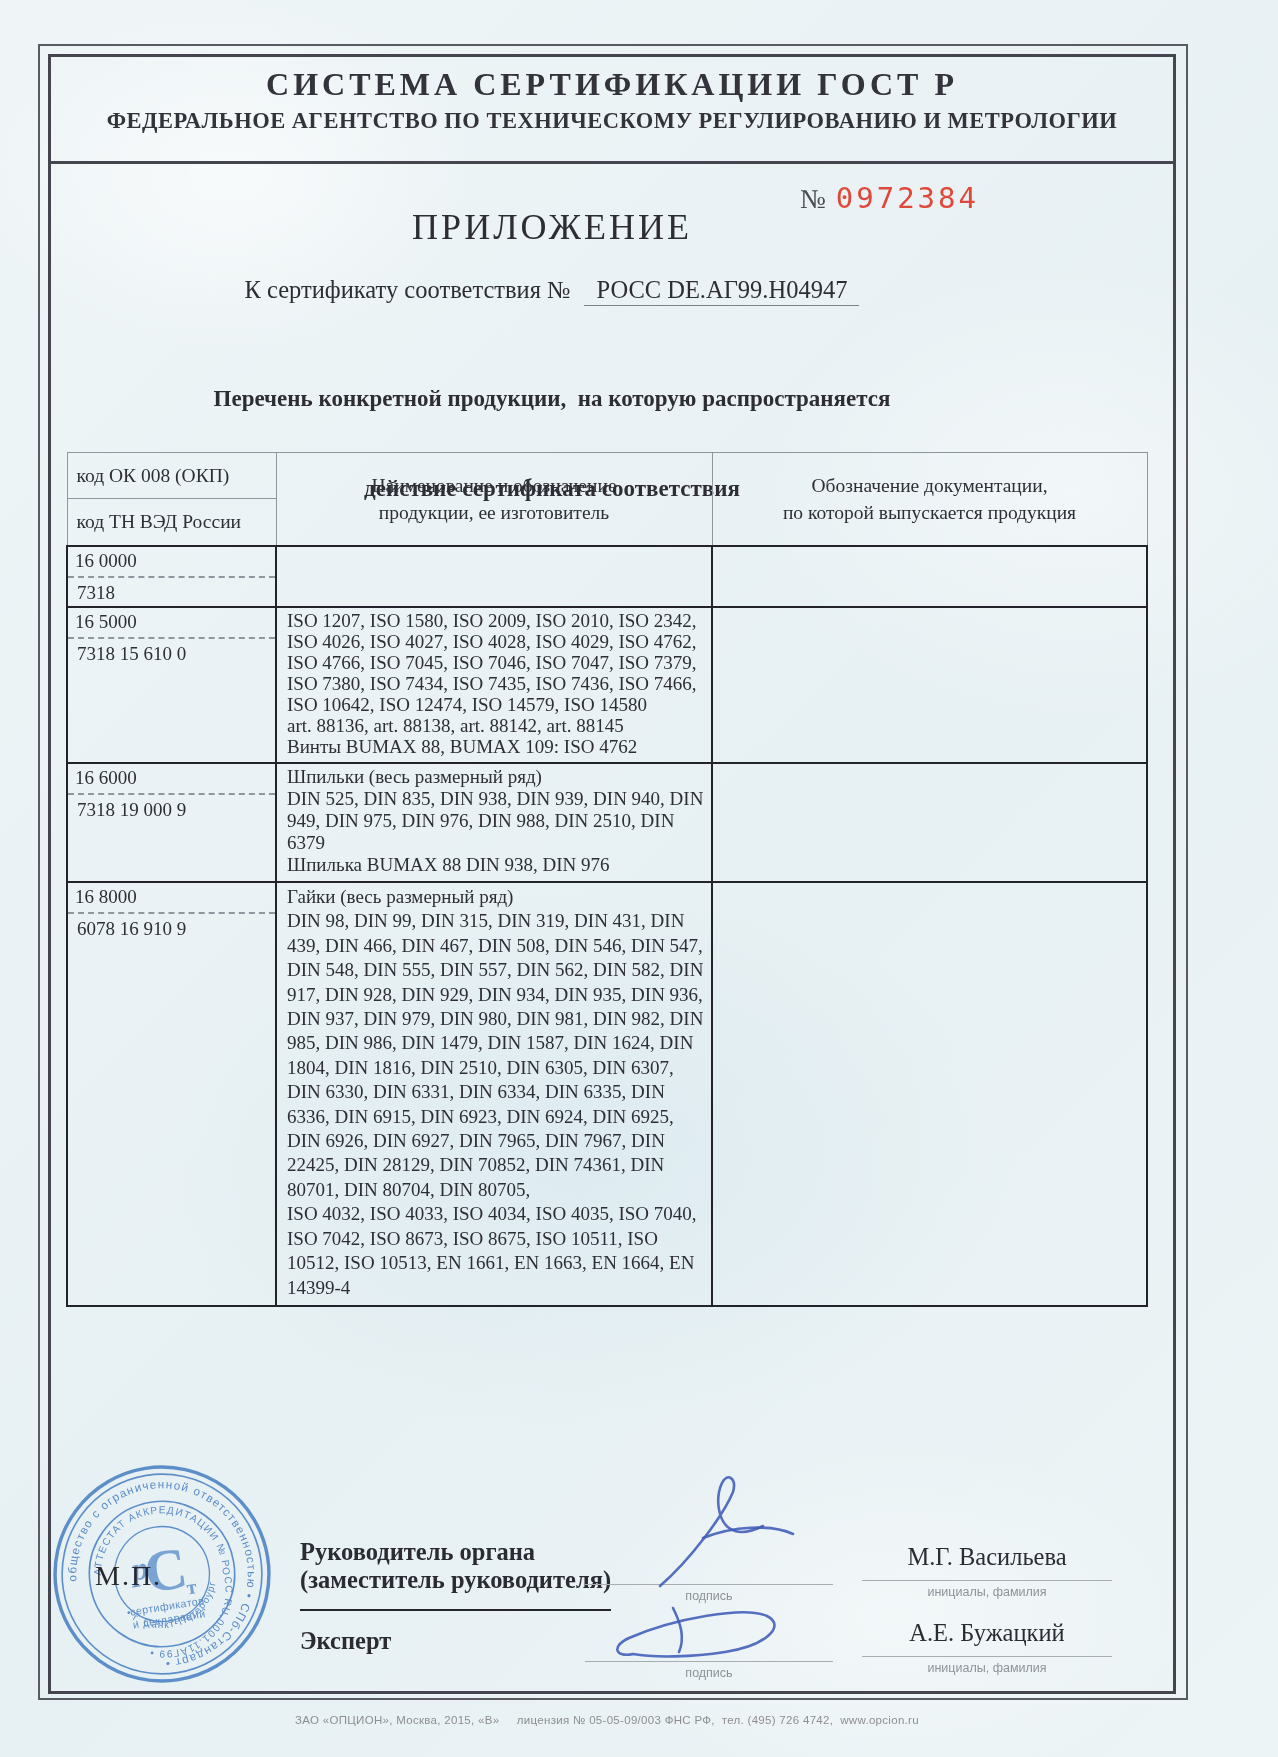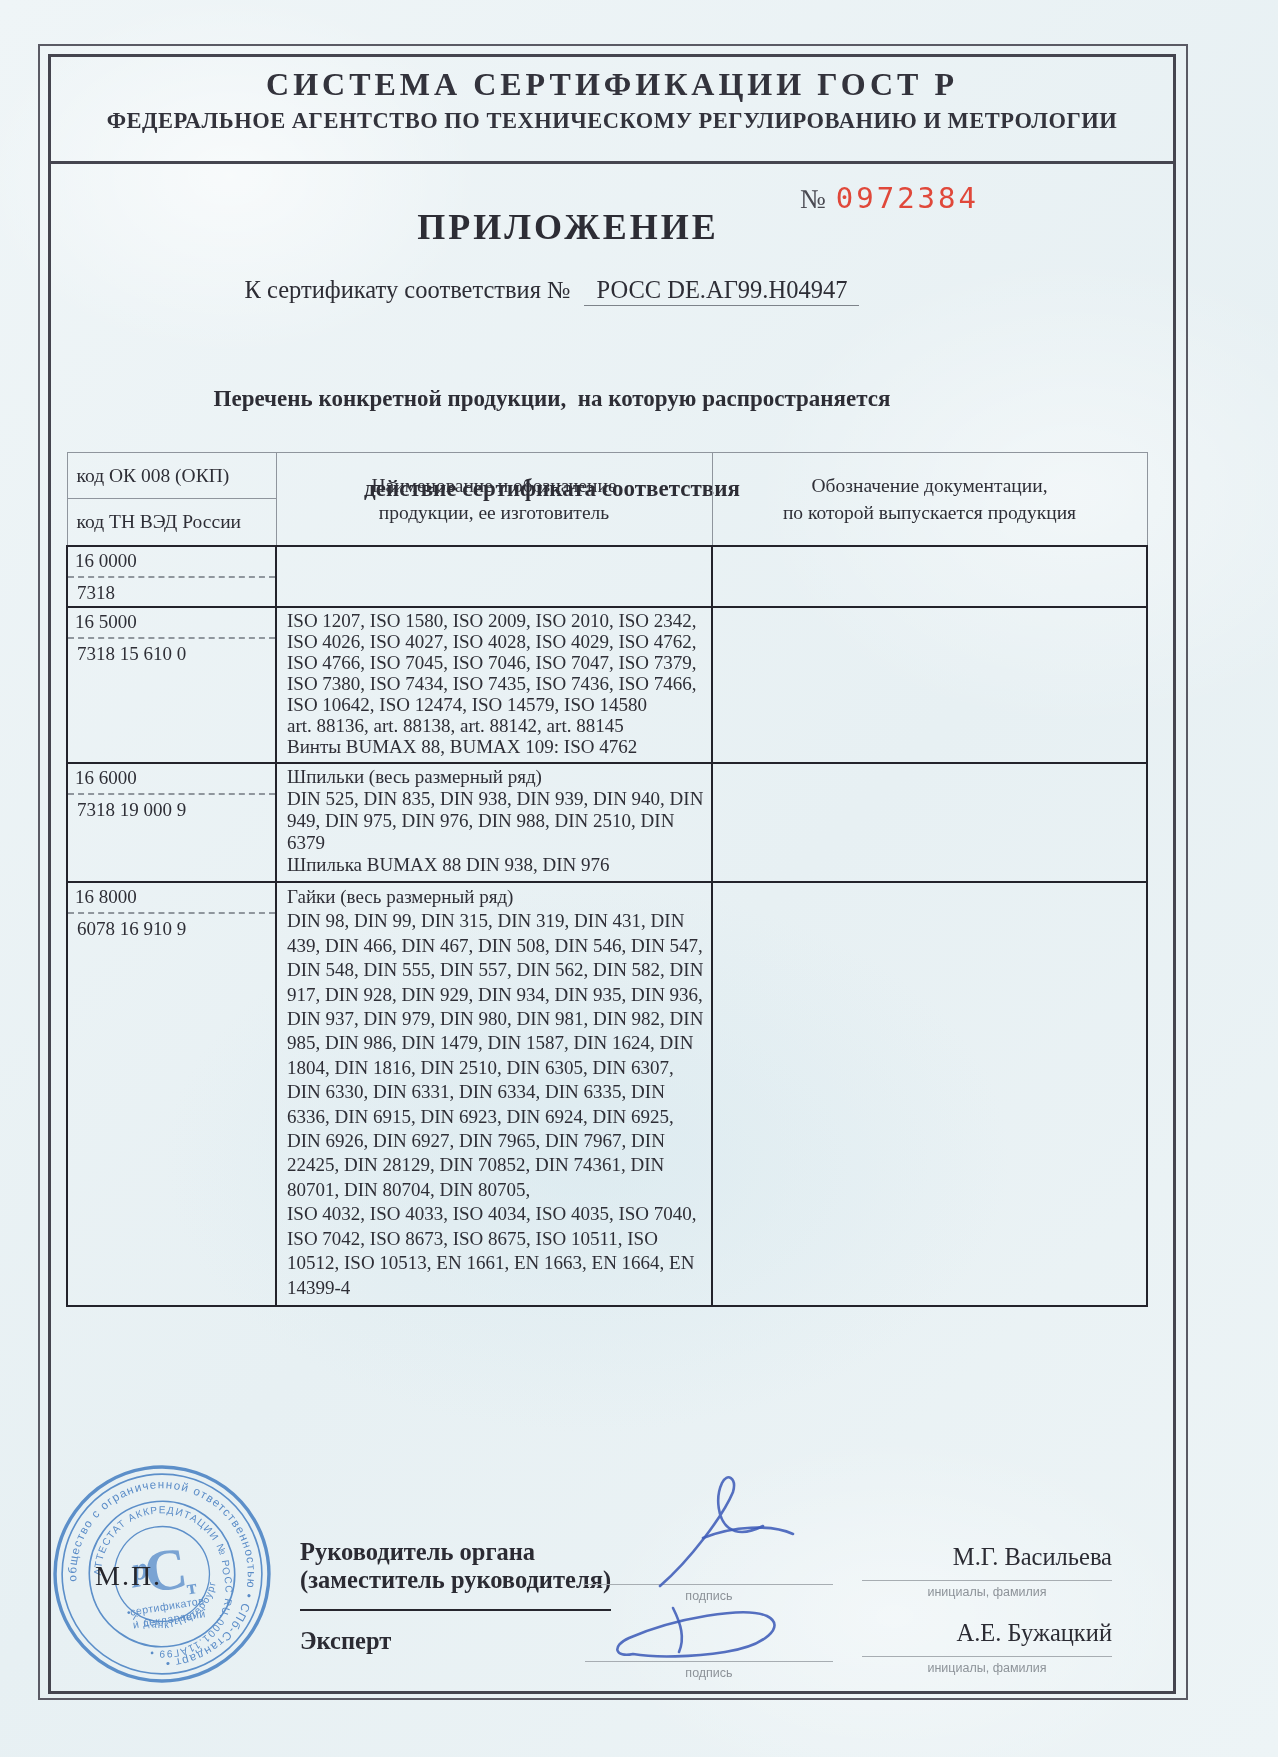--- a/index.html
+++ b/index.html
@@ -21,21 +21,21 @@
   
   .header-band{left:51px;top:57px;width:1122px;height:104px;border-bottom:3px solid #45454f;text-align:center;}
   .hline1{margin-top:9px;font-size:32px;font-weight:bold;letter-spacing:4px;color:#33333c;}
   .hline2{margin-top:5px;font-size:22.5px;font-weight:bold;letter-spacing:.5px;color:#33333c;}
   
   .doc-num{left:800px;top:181px;white-space:nowrap;}
   .doc-num .nsign{font-size:27px;color:#4a4a52;margin-right:10px;}
   .doc-num .ndigits{font-family:"DejaVu Sans Mono",monospace;font-size:29px;color:#e0483a;letter-spacing:3px;}
   
   .center-col{left:0;width:1104px;text-align:center;}
-  .title{top:206px;font-size:36px;font-weight:bold;letter-spacing:3px;color:#2d2d35;margin-left:16px;}
+  .title{top:206px;font-size:36px;font-weight:normal;letter-spacing:3px;color:#2d2d35;}
   .subtitle{top:276px;font-size:24.5px;color:#2d2d35;white-space:pre;}
   .subtitle .cert-no{display:inline-block;margin-left:14px;padding:0 12px 1px 12px;border-bottom:1.5px solid #7d838a;}
   .desc{top:324px;font-size:23px;font-weight:bold;line-height:30px;color:#2d2d35;white-space:pre;}
   
   table.main{position:absolute;left:66px;top:452px;width:1080px;border-collapse:collapse;table-layout:fixed;}
   table.main td{vertical-align:top;padding:0;}
   thead td{border:1.5px solid #8f959d;height:92px;}
   tbody td{border:2.5px solid #23232b;}
   .hc1a{height:45px;display:flex;align-items:center;padding-left:9px;font-size:19.5px;border-bottom:1.5px solid #8f959d;}
   .hc1b{height:45px;display:flex;align-items:center;padding-left:9px;font-size:19.5px;}
@@ -46,21 +46,21 @@
   .cell-text{white-space:pre-line;padding:2px 6px 5px 10px;font-size:19px;}
   tr.lh-a .cell-text{line-height:21px;}
   tr.lh-b .cell-text{line-height:22px;}
   tr.lh-c .cell-text{line-height:24.4px;}
   tr.r1{height:52px;}
   
   .role{font-size:24.5px;font-weight:bold;color:#2b2b33;white-space:nowrap;}
   .role-u{border-bottom:2.5px solid #26262e;padding-bottom:15px;}
   .sig-line{border-top:1.5px solid #a7adb2;height:0;}
   .small-cap{font-family:"Liberation Sans",sans-serif;font-size:12.5px;color:#8d9399;text-align:center;}
-  .sig-name{font-size:24.5px;color:#2b2b33;text-align:right;white-space:nowrap;}
+  .sig-name{font-size:24.5px;color:#2b2b33;text-align:center;white-space:nowrap;}
   .mp{left:95px;top:1560px;font-size:28px;letter-spacing:2px;color:#26262c;z-index:5;}
   
   .stamp{left:48px;top:1460px;width:228px;height:228px;z-index:3;opacity:.92;}
   .s-ring{fill:none;stroke:#5187c6;}
   .s-txt{fill:#4f84c4;font-family:"Liberation Sans",sans-serif;letter-spacing:1.2px;}
   .s-small{fill:#4f84c4;font-family:"Liberation Sans",sans-serif;text-anchor:middle;letter-spacing:.5px;}
   .s-logo{fill:#5b8ecb;font-family:"Liberation Serif",serif;font-weight:bold;}
   
   .handsig{left:555px;top:1468px;width:370px;height:215px;z-index:4;}
   .ink{fill:none;stroke:#3f5cb8;stroke-width:2.6;stroke-linecap:round;stroke-linejoin:round;opacity:.88;}
@@ -233,14 +233,15 @@
   </svg>
   <div class="abs mp">М.П.</div>
 
   <svg class="abs handsig" viewBox="0 0 370 215">
     <path class="ink" d="M 105,118 C 135,92 168,48 178,24 C 182,10 172,4 167,15 C 160,30 163,52 174,60 C 184,67 198,63 208,58"></path>
     <path class="ink" d="M 148,70 C 178,58 216,56 238,66"></path>
     <path class="ink" d="M 78,186 C 60,190 56,178 74,170 C 120,150 190,138 212,148 C 232,158 210,178 170,184 C 138,189 100,190 78,186"></path>
     <path class="ink" d="M 118,140 C 126,156 130,170 124,184"></path>
   </svg>
 
+  <div class="abs footer">ЗАО «ОПЦИОН», Москва, 2015, «В»     лицензия № 05-05-09/003 ФНС РФ,  тел. (495) 726 4742,  www.opcion.ru</div>
 
 </div>
 
 </body></html>

